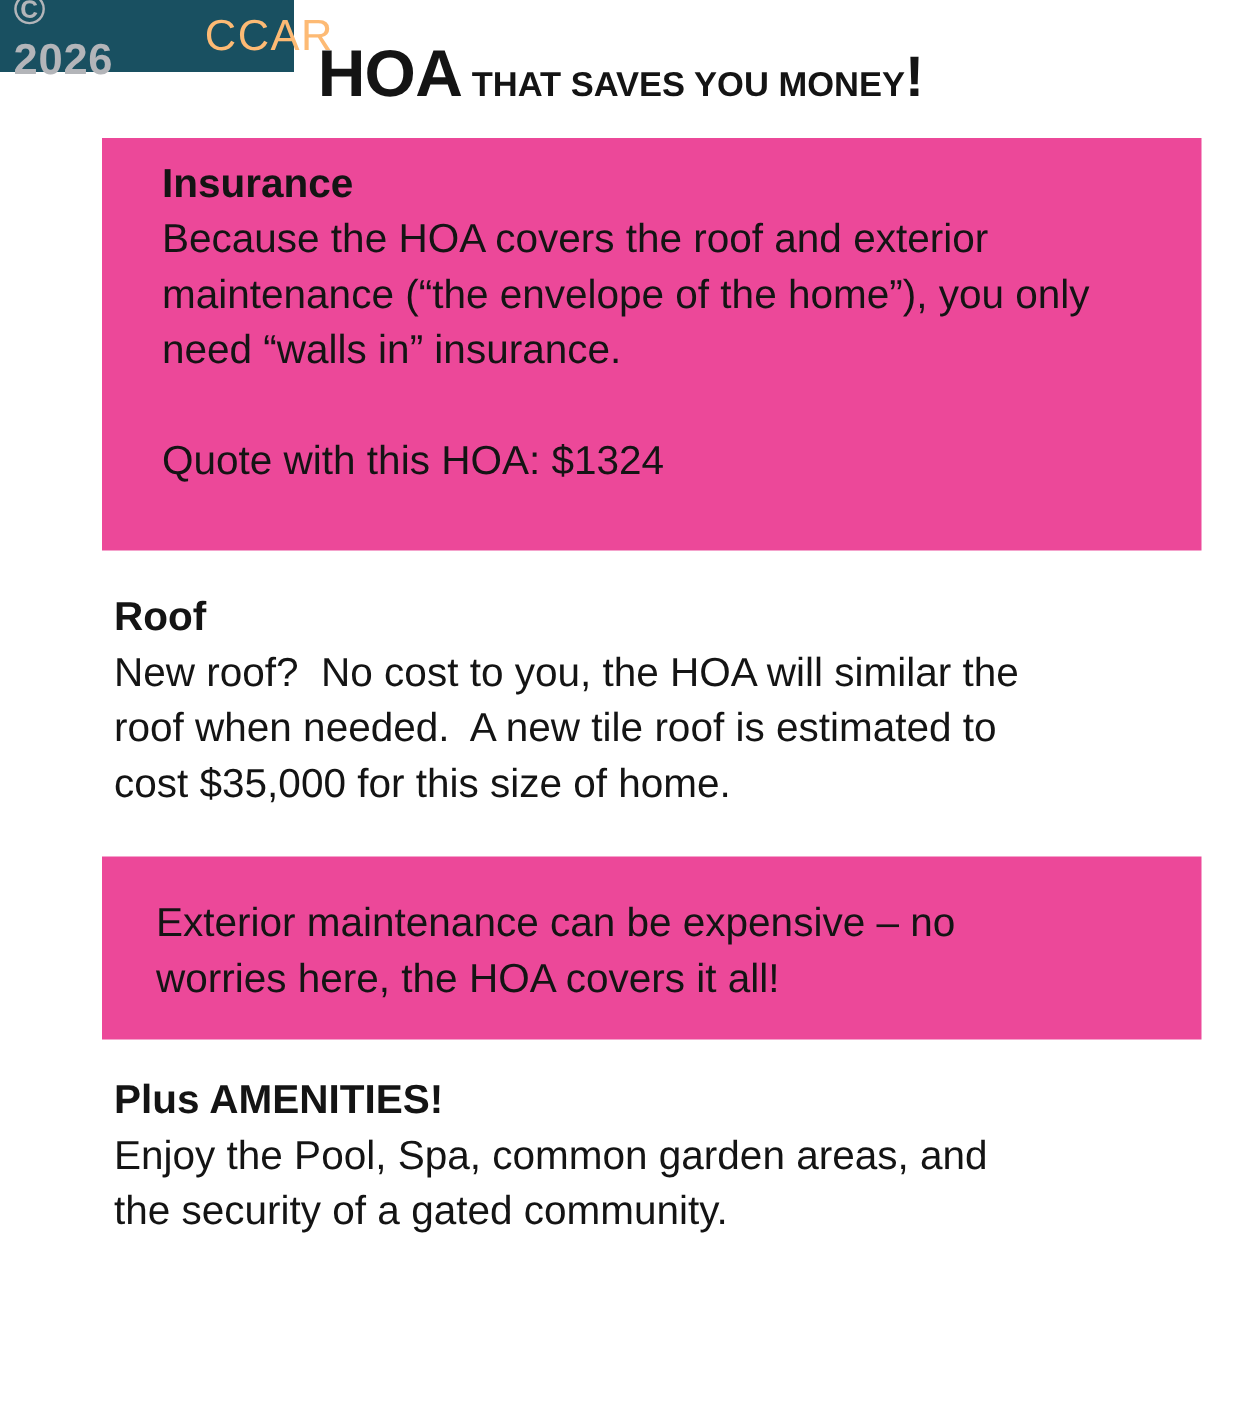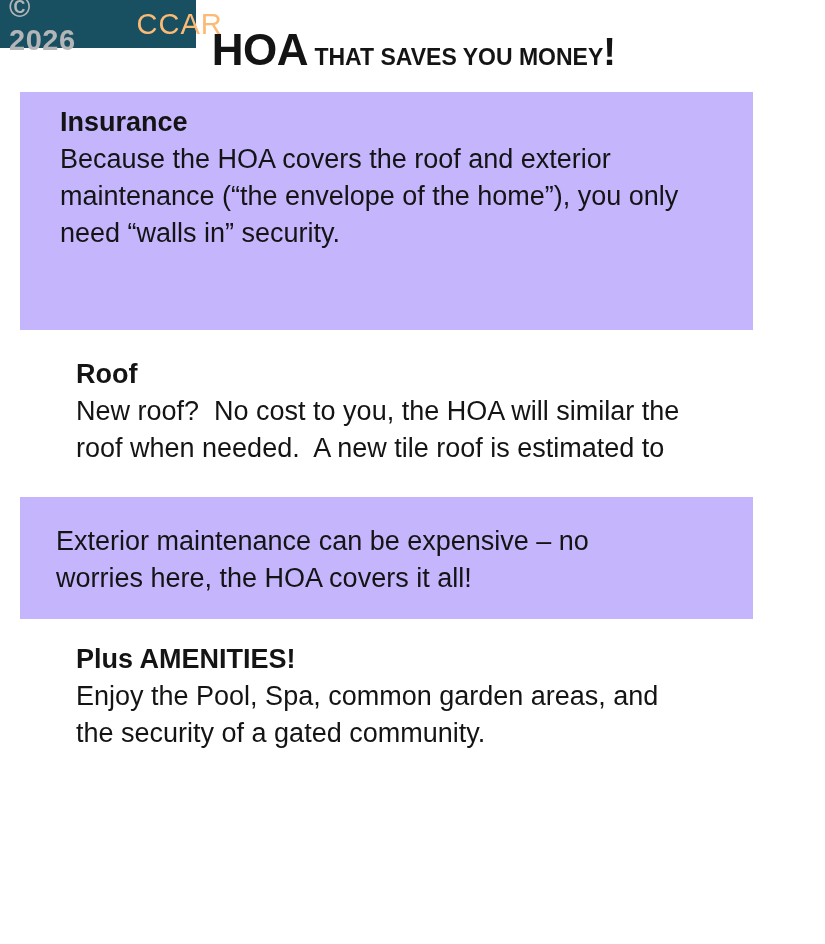--- a/index.html
+++ b/index.html
@@ -65,22 +65,22 @@
   .line {
     font-size: 27px;
     line-height: 37px;
     white-space: pre;
   }
   .heading { font-weight: 700; }
   .spacer  { height: 37px; }
 
   
   .hbox {
-    background: #c4b5fd;
-    margin-left: 20px;
+    background: #ec4899;
+    margin-left: 68px;
     width: 733px;
     box-sizing: border-box;
   }
   .box-insurance {
     margin-top: 44px;
     padding: 12px 16px 4px 40px;
   }
   .box-siding {
     margin-top: 30px;
     padding: 26px 16px 22px 36px;
@@ -103,29 +103,31 @@
   <div class="badge">
     <span class="badge-copyright">© 2026</span>
     <span class="badge-org">CCAR</span>
   </div>
 </div>
 
 <div class="hbox box-insurance">
   <div class="line heading">Insurance</div>
   <div class="line">Because the HOA covers the roof and exterior</div>
   <div class="line">maintenance (“the envelope of the home”), you only</div>
-  <div class="line">need “walls in” security.</div>
+  <div class="line">need “walls in” insurance.</div>
   <div class="spacer"></div>
+  <div class="line">Quote with this HOA: $1324</div>
   <div class="spacer"></div>
 </div>
 
 <div class="plain section-roof">
   <div class="line heading">Roof</div>
   <div class="line">New roof?  No cost to you, the HOA will similar the</div>
   <div class="line">roof when needed.  A new tile roof is estimated to</div>
+  <div class="line">cost $35,000 for this size of home.</div>
 </div>
 
 <div class="hbox box-siding">
   <div class="line">Exterior maintenance can be expensive – no</div>
   <div class="line">worries here, the HOA covers it all!</div>
 </div>
 
 <div class="plain section-amenities">
   <div class="line heading">Plus AMENITIES!</div>
   <div class="line">Enjoy the Pool, Spa, common garden areas, and</div>

